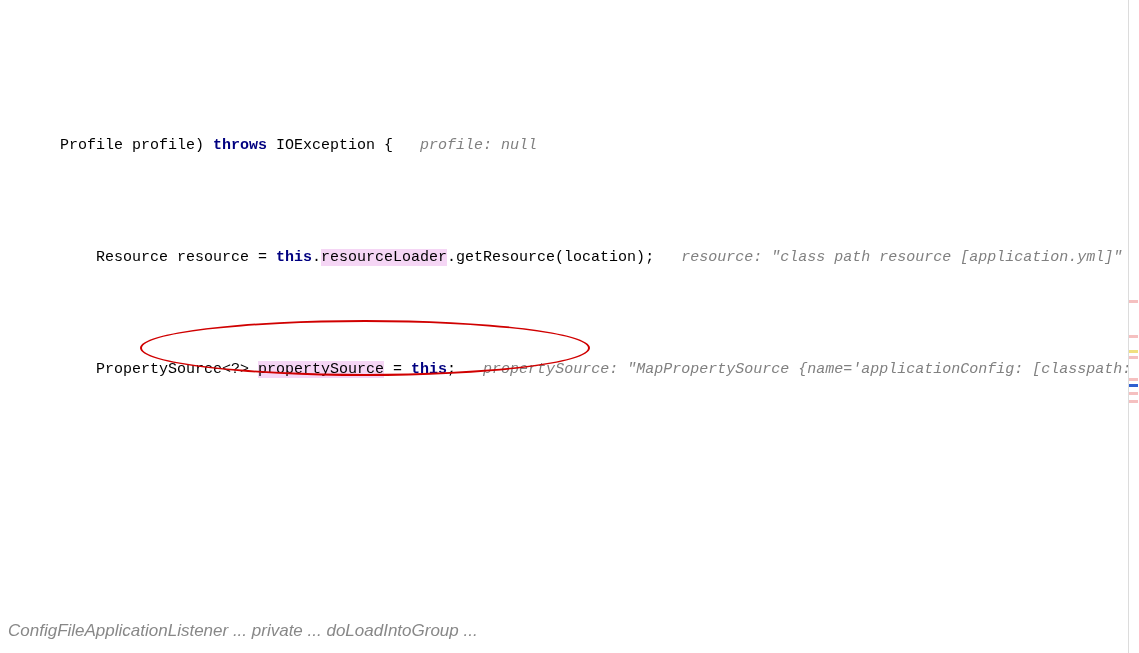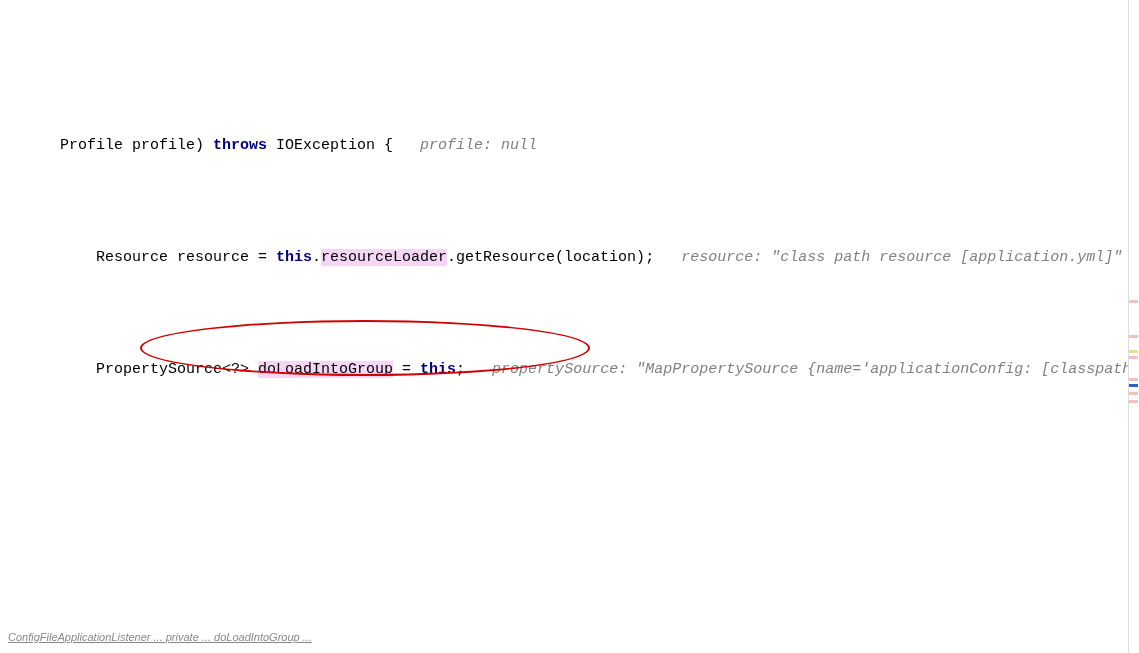--- a/index.html
+++ b/index.html
@@ -57,40 +57,39 @@
   .circle-mark {
     position: absolute;
     border: 2px solid #d00000;
     border-radius: 50%;
     pointer-events: none;
     z-index: 10;
   }
 
   .breadcrumb {
     position: absolute;
-    bottom: 2px;
+    bottom: 8px;
     left: 8px;
-    font-size: 11px;
+    font-size: 17px;
     color: #888888;
     font-family: sans-serif;
     font-style: italic;
-    text-decoration: underline;
   }
 </style>
 </head>
 <body>
 
 <div class="editor">
 
 
   <div class="line" style="padding-left:60px"><span>Profile profile) </span><span class="kw">throws</span><span> IOException {</span><span class="hint">   profile: null</span></div>
 
   <div class="line indent2"><span>Resource resource = </span><span class="kw">this</span><span>.</span><span class="hl-var">resourceLoader</span><span>.getResource(location);</span><span class="hint">   resource: "class path resource [application.yml]"</span></div>
 
-  <div class="line indent2"><span>PropertySource&lt;?&gt; </span><span class="hl-var">doLoadIntoGroup</span><span> = </span><span class="kw">this</span><span>;</span><span class="hint">   propertySource: "MapPropertySource {name='applicationConfig: [classpath:/</span></div>
+  <div class="line indent2"><span>PropertySource&lt;?&gt; </span><span class="hl-var">propertySource</span><span> = </span><span class="kw">this</span><span>;</span><span class="hint">   propertySource: "MapPropertySource {name='applicationConfig: [classpath:/</span></div>
 
 
   
 
   
 
   
 
   
 

